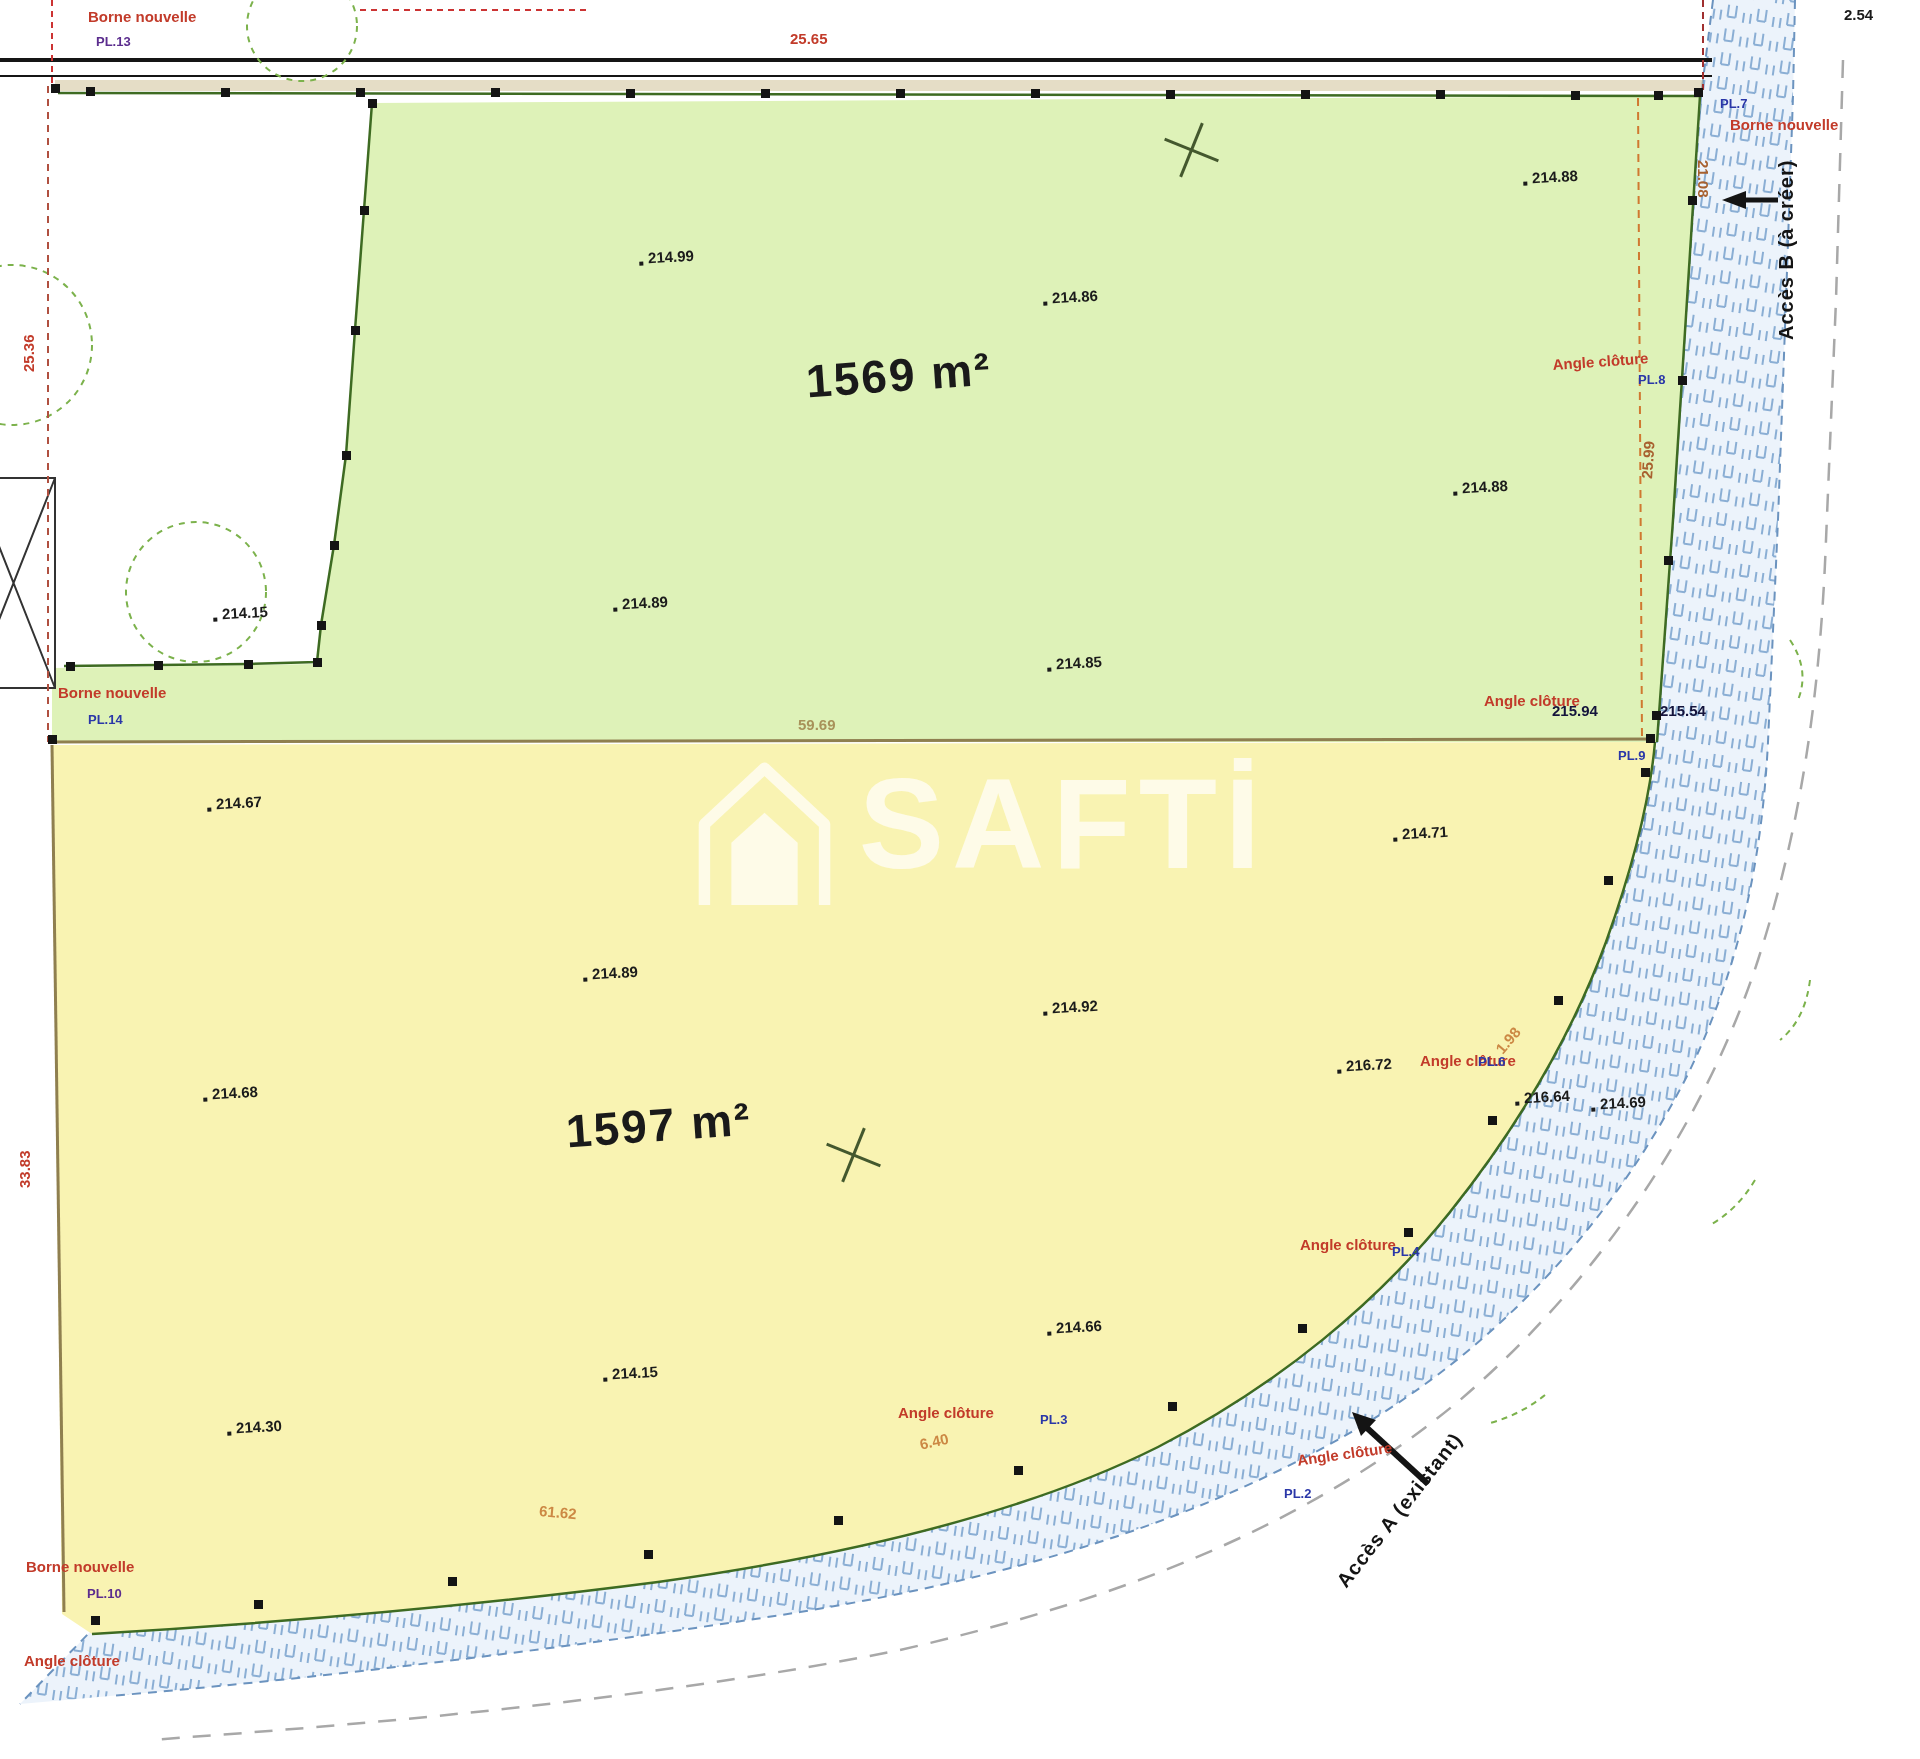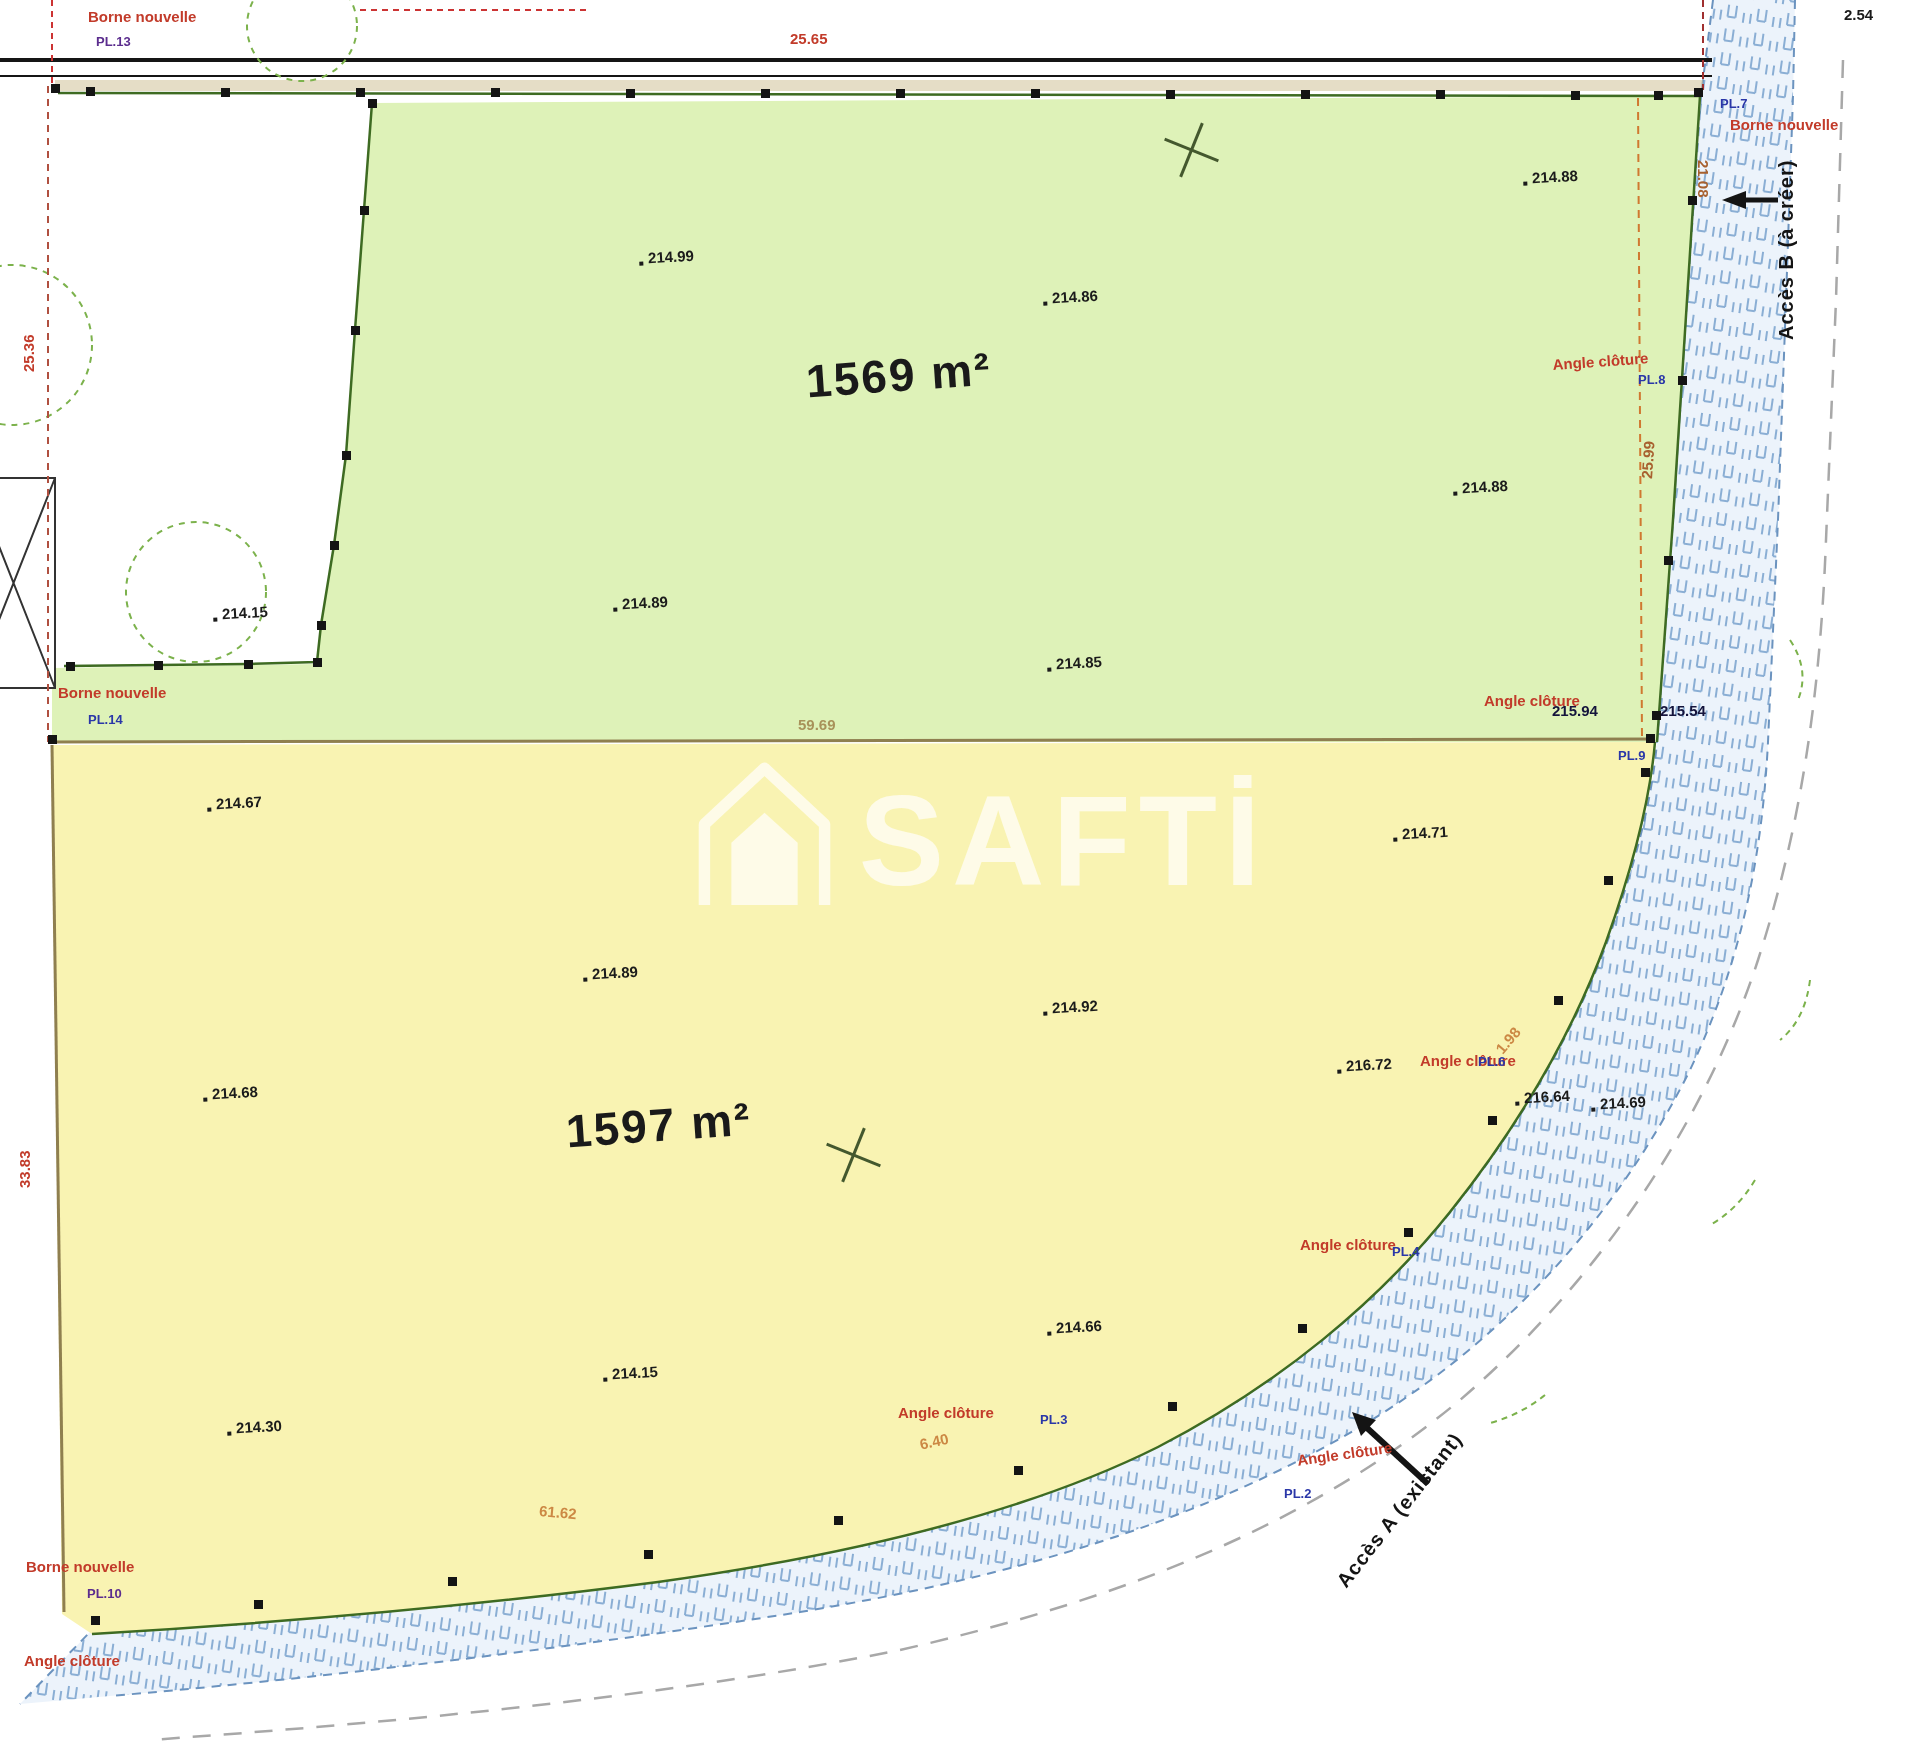--- a/index.html
+++ b/index.html
@@ -15,21 +15,21 @@
   .meas{position:absolute;font-size:15px;font-weight:bold;white-space:nowrap;transform-origin:left top;}
   .access{position:absolute;font-size:20px;font-weight:bold;color:#141414;white-space:nowrap;transform-origin:left top;letter-spacing:1px;}
   .marker-sq{position:absolute;width:9px;height:9px;background:#141414;}
   .area-label{position:absolute;font-size:46px;font-weight:bold;color:#1a1a1a;transform:rotate(-4deg);white-space:nowrap;letter-spacing:2px;}
   .cross{position:absolute;width:58px;height:58px;}
   .cross i{position:absolute;left:50%;top:0;width:3px;height:100%;background:#44582e;}
   .cross i:nth-child(1){transform:rotate(22deg);}
   .cross i:nth-child(2){transform:rotate(112deg);}
   #watermark{position:absolute;left:620px;top:760px;width:720px;display:flex;flex-direction:column;
              align-items:center;opacity:0.85;pointer-events:none;}
-  #wm-row{display:flex;align-items:flex-end;gap:22px;}
+  #wm-row{display:flex;align-items:flex-start;gap:22px;}
   #wm-brand{font-size:128px;font-weight:bold;color:#fffdf2;letter-spacing:8px;line-height:1;}
   #wm-agent{font-size:46px;color:#fffdf2;letter-spacing:2px;margin-top:14px;}
 </style>
 </head>
 <body>
 
 <div id="stage">
 
   <svg id="plan-svg" width="1920" height="1759" viewBox="0 0 1920 1759">
     <defs>

